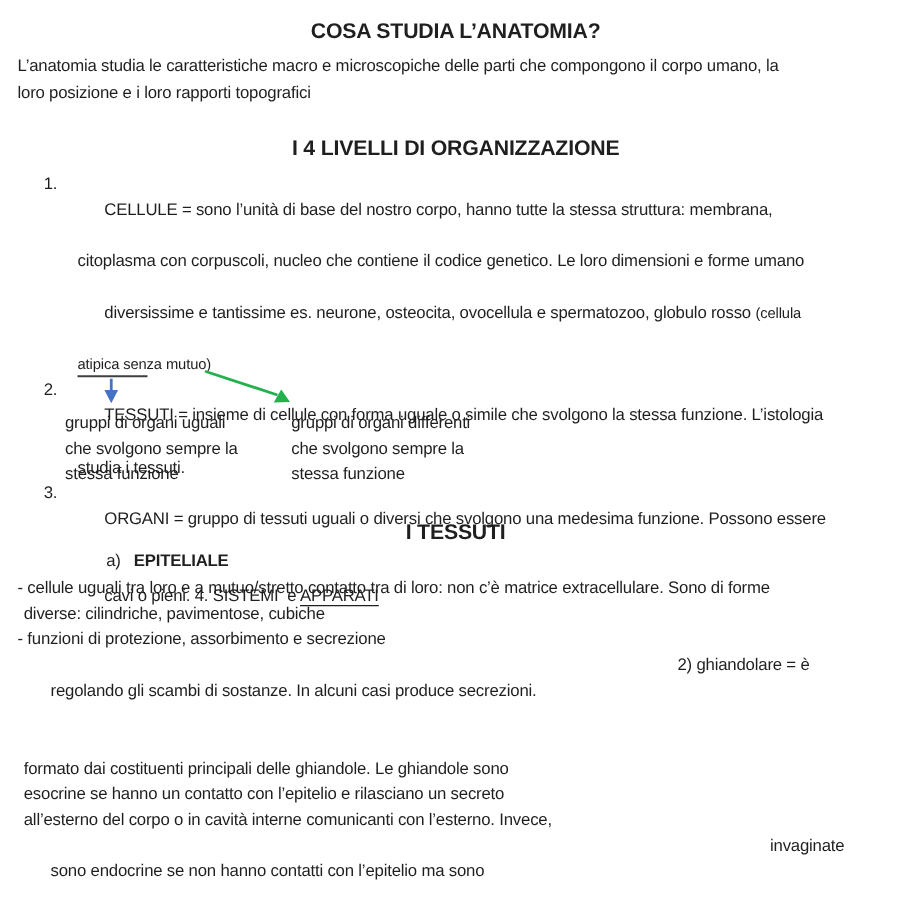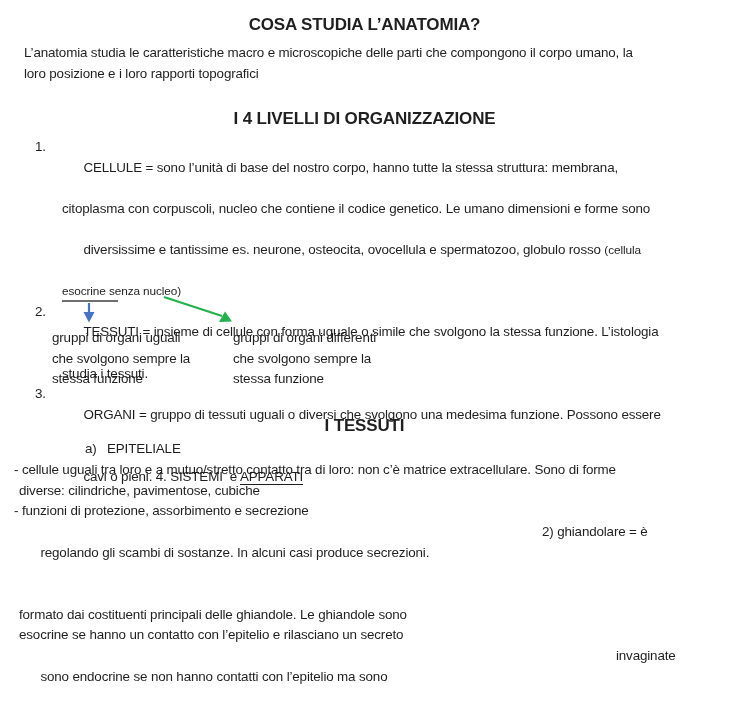--- a/index.html
+++ b/index.html
@@ -5,35 +5,35 @@
   html,body{margin:0;padding:0;background:#e9e9e9;}
   .page{
     position:relative;width:729px;height:728px;background:#ffffff;
     font-family:"Liberation Sans",sans-serif;color:#1f1f1f;
     font-size:13.4px;letter-spacing:-0.15px;overflow:hidden;
   }
   .abs{position:absolute;left:0;right:0;}
   .center{text-align:center;}
   .h1{font-weight:bold;font-size:17px;line-height:22px;}
   .line{white-space:pre;display:block;}
-  .intro{top:42px;padding-left:14px;line-height:21px;margin-left:10px;}
+  .intro{top:42px;padding-left:14px;line-height:21px;}
   .list{top:137px;line-height:20.6px;}
   .list .line{padding-left:62px;position:relative;}
   .num{position:absolute;left:35px;top:0;}
   .small{font-size:11.8px;letter-spacing:-0.1px;}
   .ul{ text-decoration:underline;text-underline-offset:3px;text-decoration-thickness:1.4px;}
   .diagram{top:295px;height:100px;}
   .diagram svg{position:absolute;left:0;top:0;}
   .col{position:absolute;top:33px;line-height:20.5px;}
   .col-left{left:52px;}
   .col-right{left:233px;}
   .h-tessuti{top:415px;}
   .subA{top:441px;position:absolute;left:0;right:0;}
   .subA .a-label{position:absolute;left:85px;}
-  .subA .a-title{padding-left:107px;font-weight:normal;display:block;white-space:pre;}
+  .subA .a-title{padding-left:107px;font-weight:bold;display:block;white-space:pre;}
   .tess{top:460px;line-height:20.65px;}
   .pl14{padding-left:14px;}
   .pl19{padding-left:19px;}
   .rel{position:relative;}
   .pos-gh{position:absolute;left:542px;top:0;text-align:right;}
   .pos-inv{position:absolute;left:616px;top:0;}
 </style>
 </head>
 <body>
 
@@ -45,25 +45,25 @@
     <span class="line">L’anatomia studia le caratteristiche macro e microscopiche delle parti che compongono il corpo umano, la</span>
     <span class="line">loro posizione e i loro rapporti topografici</span>
   </div>
 
   <div class="abs center h1" style="top:108px">I 4 LIVELLI DI ORGANIZZAZIONE</div>
 
   <div class="abs list">
     <span class="line">
       <span class="num">1.</span><span>CELLULE = sono l’unità di base del nostro corpo, hanno tutte la stessa struttura: membrana,</span>
     </span>
-    <span class="line">citoplasma con corpuscoli, nucleo che contiene il codice genetico. Le umano dimensioni e forme sono</span>
+    <span class="line">citoplasma con corpuscoli, nucleo che contiene il codice genetico. Le loro dimensioni e forme umano</span>
     <span class="line">
       <span>diversissime e tantissime es. neurone, osteocita, ovocellula e spermatozoo, globulo rosso </span><span class="small">(cellula</span>
     </span>
-    <span class="line small">esocrine senza nucleo)</span>
+    <span class="line small">atipica senza mutuo)</span>
     <span class="line">
       <span class="num">2.</span><span>TESSUTI = insieme di cellule con forma uguale o simile che svolgono la stessa funzione. L’istologia</span>
     </span>
     <span class="line">studia i tessuti.</span>
     <span class="line">
       <span class="num">3.</span><span>ORGANI = gruppo di tessuti uguali o diversi che svolgono una medesima funzione. Possono essere</span>
     </span>
     <span class="line">
       <span>cavi o pieni. 4. SISTEMI  e </span><span class="ul">APPARATI</span>
     </span>
@@ -103,20 +103,21 @@
   <div class="abs tess">
     <span class="line pl14">- cellule uguali tra loro e a mutuo/stretto contatto tra di loro: non c’è matrice extracellulare. Sono di forme</span>
     <span class="line pl19">diverse: cilindriche, pavimentose, cubiche</span>
     <span class="line pl14">- funzioni di protezione, assorbimento e secrezione</span>
     <span class="line pl19 rel">
       <span>regolando gli scambi di sostanze. In alcuni casi produce secrezioni.</span>
       <span class="pos-gh">2) ghiandolare = è</span>
     </span>
     <span class="line pl19">formato dai costituenti principali delle ghiandole. Le ghiandole sono</span>
     <span class="line pl19">esocrine se hanno un contatto con l’epitelio e rilasciano un secreto</span>
+    <span class="line pl19">all’esterno del corpo o in cavità interne comunicanti con l’esterno. Invece,</span>
     <span class="line pl19 rel">
       <span>sono endocrine se non hanno contatti con l’epitelio ma sono</span>
       <span class="pos-inv">invaginate</span>
     </span>
 
   </div>
 
 </div>
 
 </body></html>

